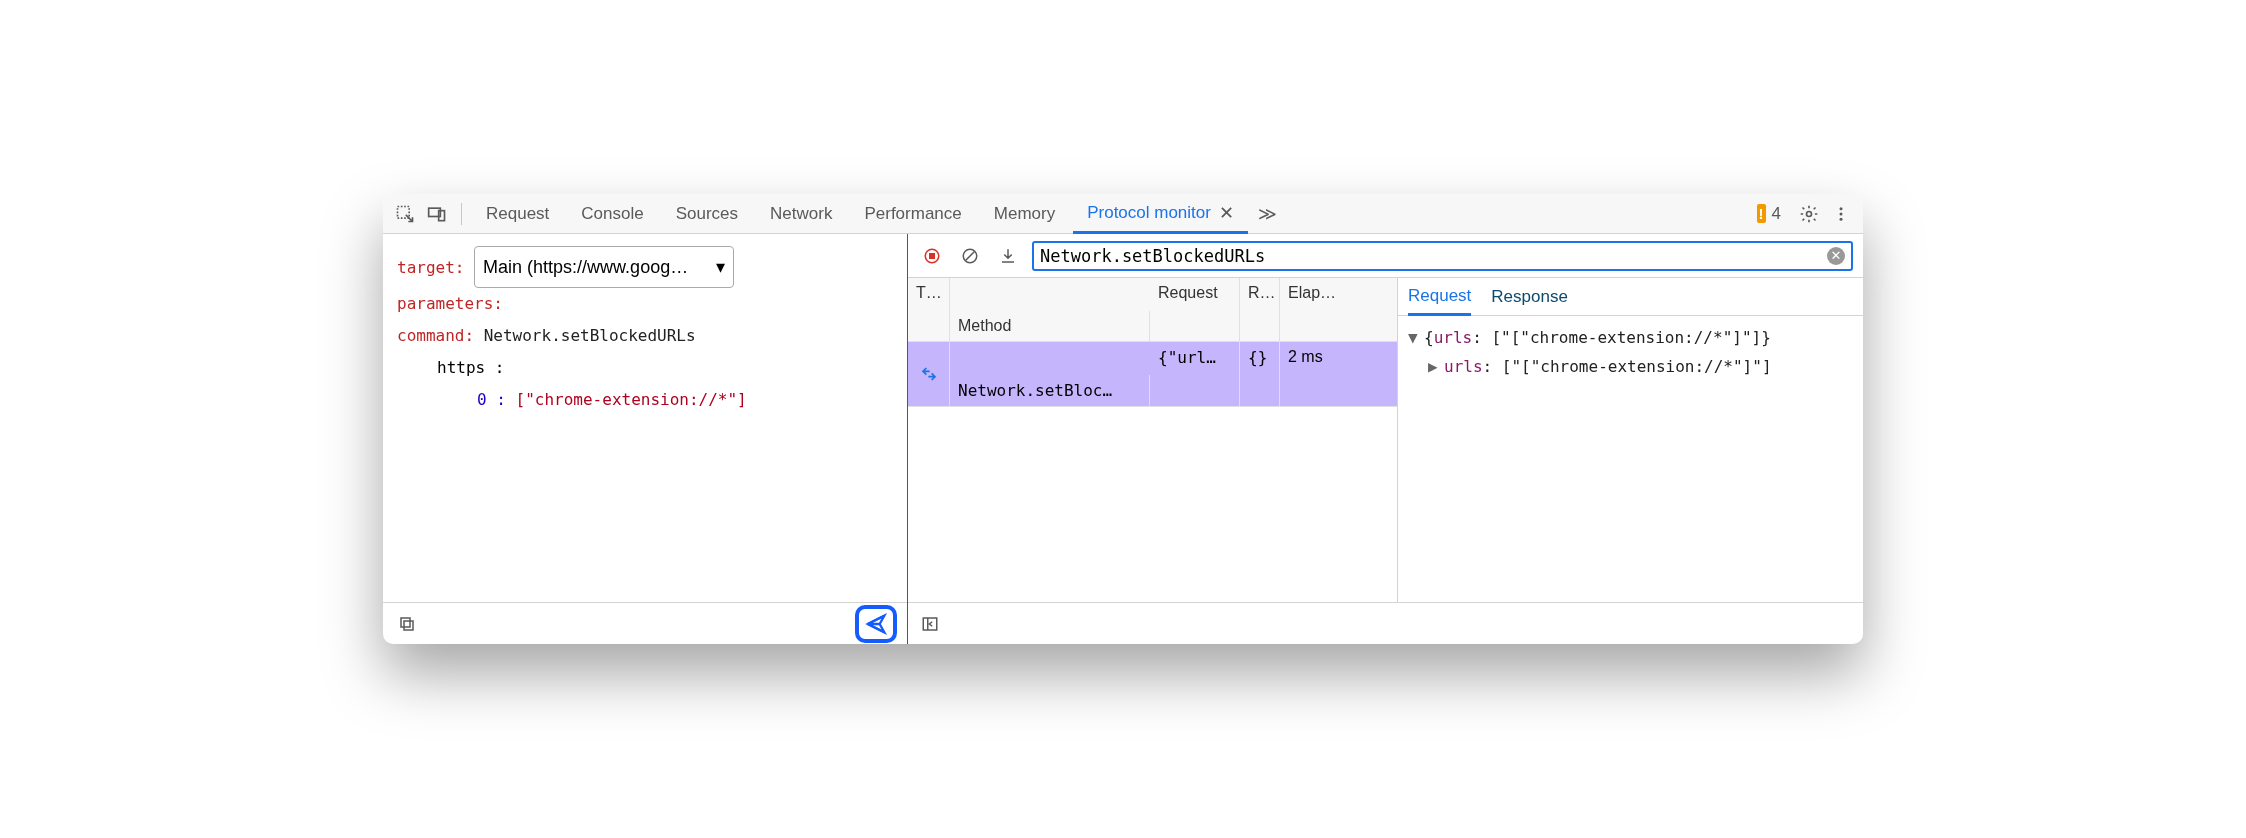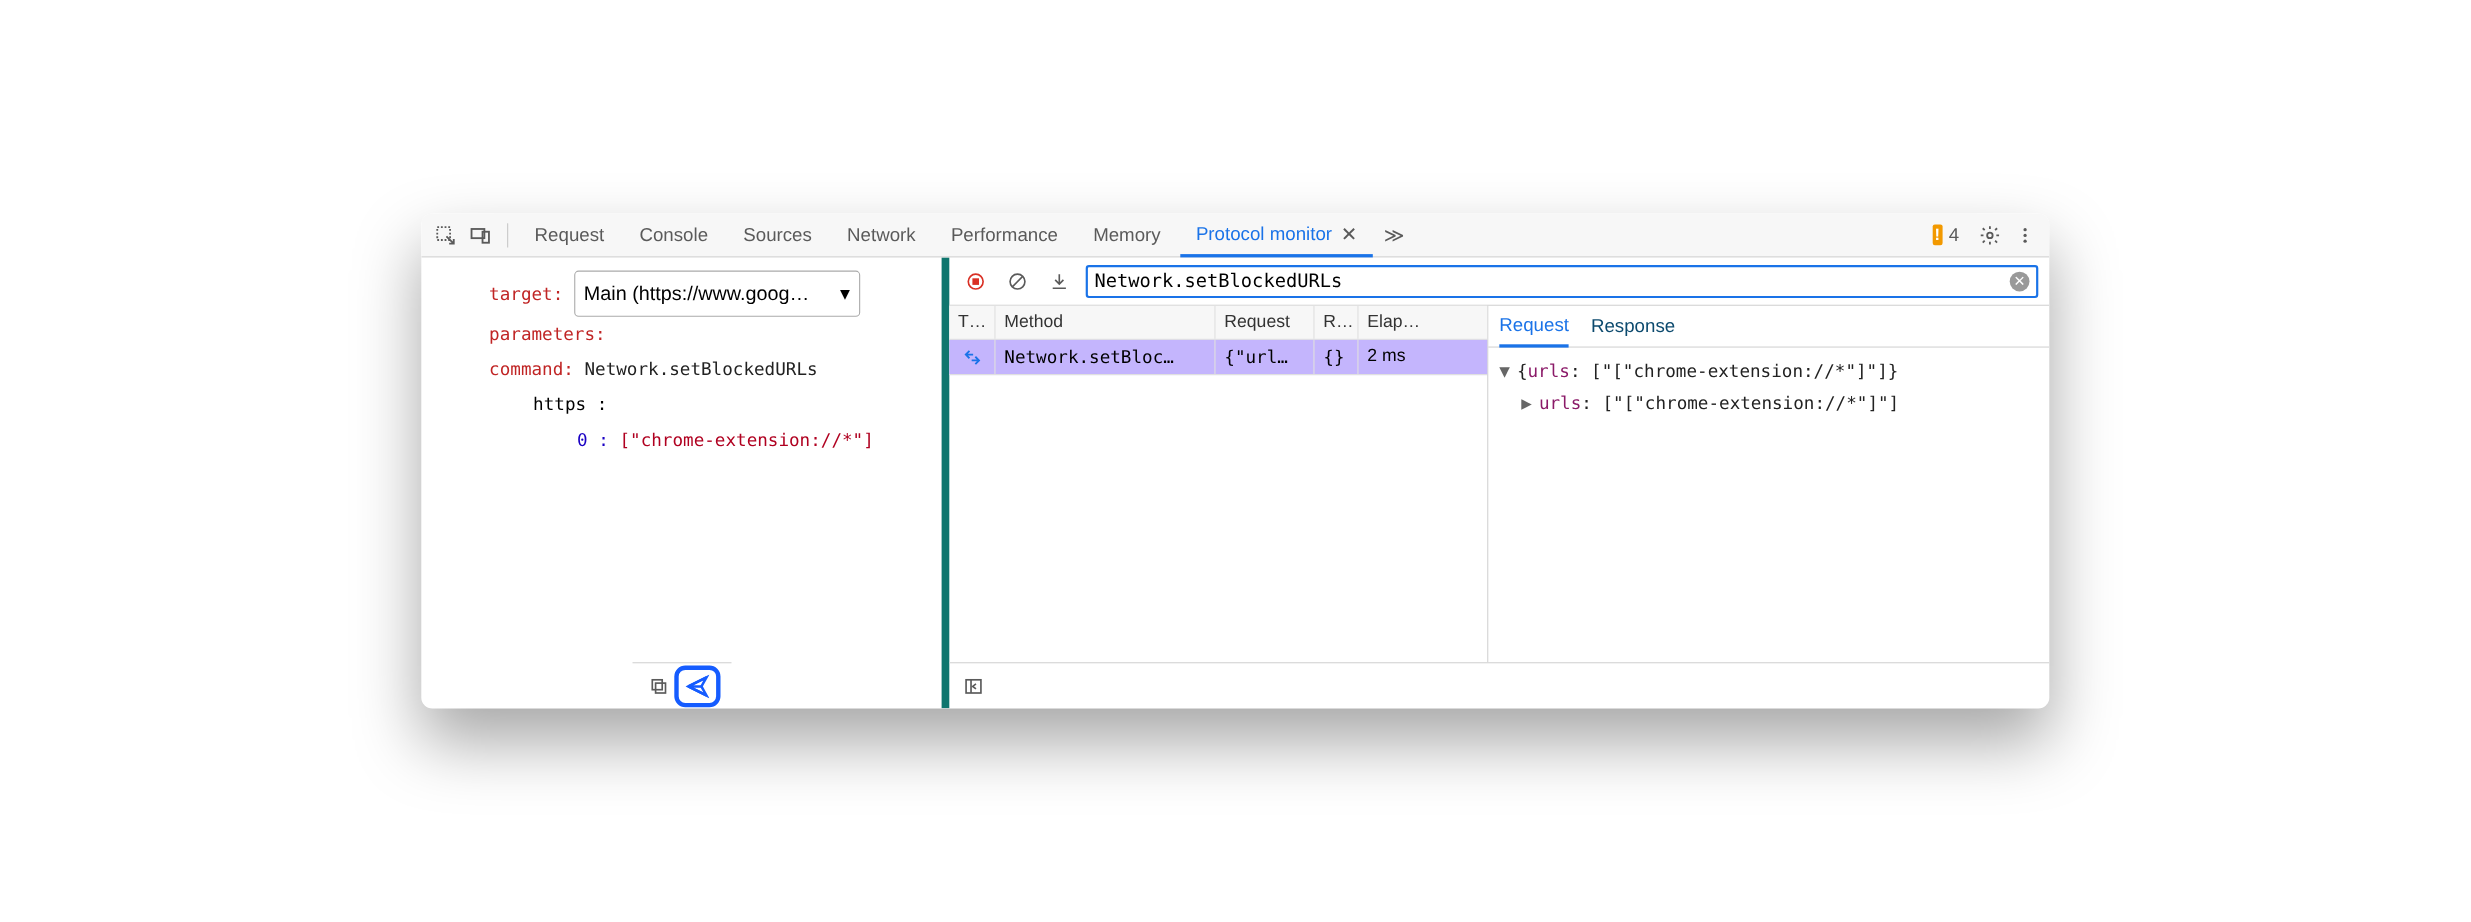--- a/index.html
+++ b/index.html
@@ -88,27 +88,26 @@
 }
 .warn-count { color:#5a5a5a; font-size:17px; margin-left:2px; }
 .chev { font-size:18px; color:#5a5a5a; cursor:pointer; padding:0 6px;}
 
 .body {
   flex: 1;
   display: flex;
   overflow: hidden;
 }
 .left {
-  width: 480px;
-  border-right: 7px solid #0f766e;
+  width: 525px;
+  border-right: 1px solid #0f766e;
   display: flex;
   flex-direction: column;
   font-family: Menlo, Monaco, Consolas, monospace;
   font-size: 16px;
-  align-items: center;
 }
 .left-content { flex:1; padding: 12px 14px; line-height: 2; }
 .kv .key { color: #c02525; }
 .kv .val { color: #222; }
 .select {
   display:inline-flex; align-items:center;
   border:1px solid #aaa; border-radius:4px;
   padding:2px 8px; font-family:-apple-system,sans-serif;
   font-size:18px; background:#fff; cursor:pointer;
   min-width: 260px; justify-content:space-between;
@@ -176,21 +175,21 @@
   display:flex;
   border-bottom:1px solid #e0e0e0;
 }
 .grid-header { background:#f7f7f7; color:#333; font-weight:400; }
 .grid-header > div, .grid-row > div {
   padding:6px 8px;
   border-right:1px solid #e0e0e0;
   overflow:hidden; white-space:nowrap; text-overflow:ellipsis;
 }
 .col-t { width:42px; }
-.col-m { width:200px; }
+.col-m { width:200px;margin-top:33px; }
 .col-req { width:90px; }
 .col-r { width:40px; }
 .col-e { width:80px; border-right:none !important; }
 .grid-row { background:#c4b5fd; }
 .grid-row .col-t { color:#1a73e8; display:flex;align-items:center;justify-content:center; }
 .grid-row .mono { font-family:Menlo, Monaco, monospace; }
 
 .detail {
   flex:1;
   display:flex; flex-direction:column;

